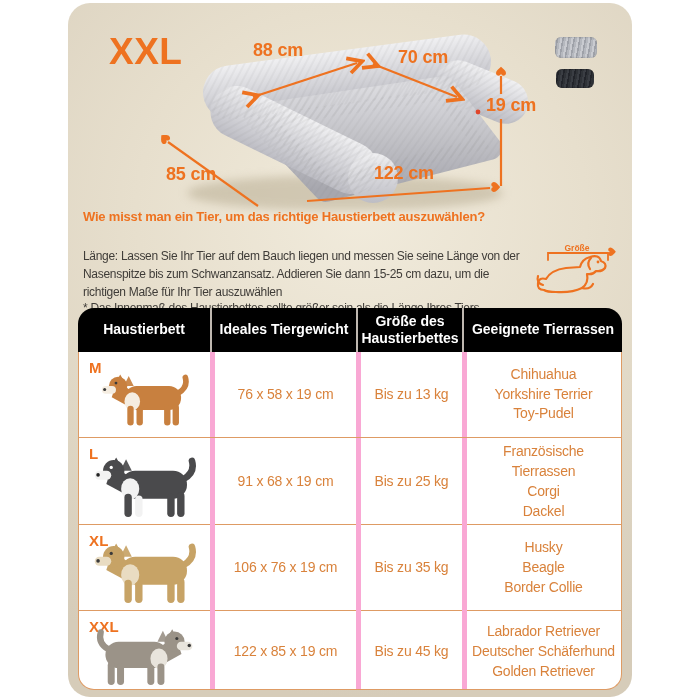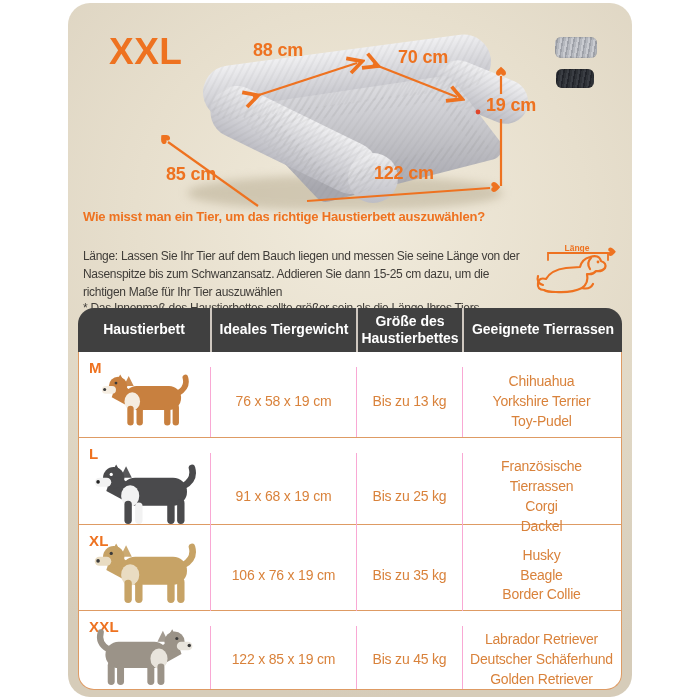--- a/index.html
+++ b/index.html
@@ -62,39 +62,39 @@
   .measure-diagram{position:absolute;left:532px;top:240px;width:92px;height:62px;}
   .diagram-label{
     position:absolute;left:552px;top:243px;width:50px;text-align:center;
     font-size:8.5px;font-weight:600;color:#EE7220;
   }
 
   
   .table{position:absolute;left:78px;top:308px;width:544px;}
   .thead{
     display:grid;grid-template-columns:132px 146px 106px 160px;
-    height:44px;background:#404040;border-radius:16px 16px 0 0;overflow:hidden;
+    height:44px;background:#000000;border-radius:16px 16px 0 0;overflow:hidden;
   }
   .th{
     display:flex;align-items:center;justify-content:center;text-align:center;
     color:#ffffff;font-size:14px;font-weight:700;line-height:1.25;padding:0 6px;
   }
   .th + .th{border-left:2px solid rgba(255,245,235,0.75);}
   .tbody{
     background:#ffffff;border:1.5px solid #DE9B64;border-top:none;
     border-radius:0 0 16px 16px;overflow:hidden;box-sizing:border-box;
   }
   .trow{display:grid;grid-template-columns:131px 146px 106px 158px;box-sizing:border-box;}
   .trow + .trow{border-top:1px solid #DE9B64;}
   .cell{
     position:relative;display:flex;flex-direction:column;align-items:center;justify-content:center;
     text-align:center;color:#D9823B;font-size:14px;line-height:1.42;padding:4px 5px;
     box-sizing:border-box;letter-spacing:-0.2px;
   }
-  .cell + .cell{border-left:1px solid #f9a8d4;margin-top:15px;}
+  .cell + .cell{border-left:5px solid #f9a8d4;}
   .size-letter{
     position:absolute;top:5px;left:10px;
     font-size:15px;font-weight:800;color:#EE7220;letter-spacing:0.3px;
   }
   .dogpic{display:block;margin-top:8px;}
   .flip{transform:scaleX(-1);}
 </style>
 </head>
 <body>
 
@@ -177,21 +177,21 @@
     </g>
     <path d="M5,2.2 C4,-0.8 0,0 0,3 C0,5.2 3,7.4 5,9.2 C7,7.4 10,5.2 10,3 C10,0 6,-0.8 5,2.2 Z" transform="translate(80,11) rotate(-90) translate(-5,-4) scale(0.85)" fill="#EE7220"></path>
     <g stroke="#EE7220" stroke-width="2.2" fill="none" stroke-linecap="round" stroke-linejoin="round">
       <path d="M12,50 Q5,50 6,43 Q7,37 14,39 Q19,30 34,28 L48,27 Q50,19 58,17 Q67,14 69,21 Q75,23 73,28 Q70,32 64,31 Q61,35 55,34 Q57,43 50,48 Q40,53 24,52 Q15,52 12,50 Z"></path>
       <path d="M59,18 Q54,23 58,29"></path>
       <path d="M11,45 Q4,43 6,36"></path>
       <path d="M50,48 Q58,50 61,44"></path>
     </g>
     <circle cx="66" cy="22" r="1.4" fill="#EE7220"></circle>
   </svg>
-  <span class="diagram-label">Länge</span>
+  <span class="diagram-label">Größe</span>
 
   <div class="table">
     <div class="thead">
       <div class="th">Haustierbett</div>
       <div class="th">Ideales Tiergewicht</div>
       <div class="th">Größe des Haustierbettes</div>
       <div class="th">Geeignete Tierrassen</div>
     </div>
     <div class="tbody">
 

